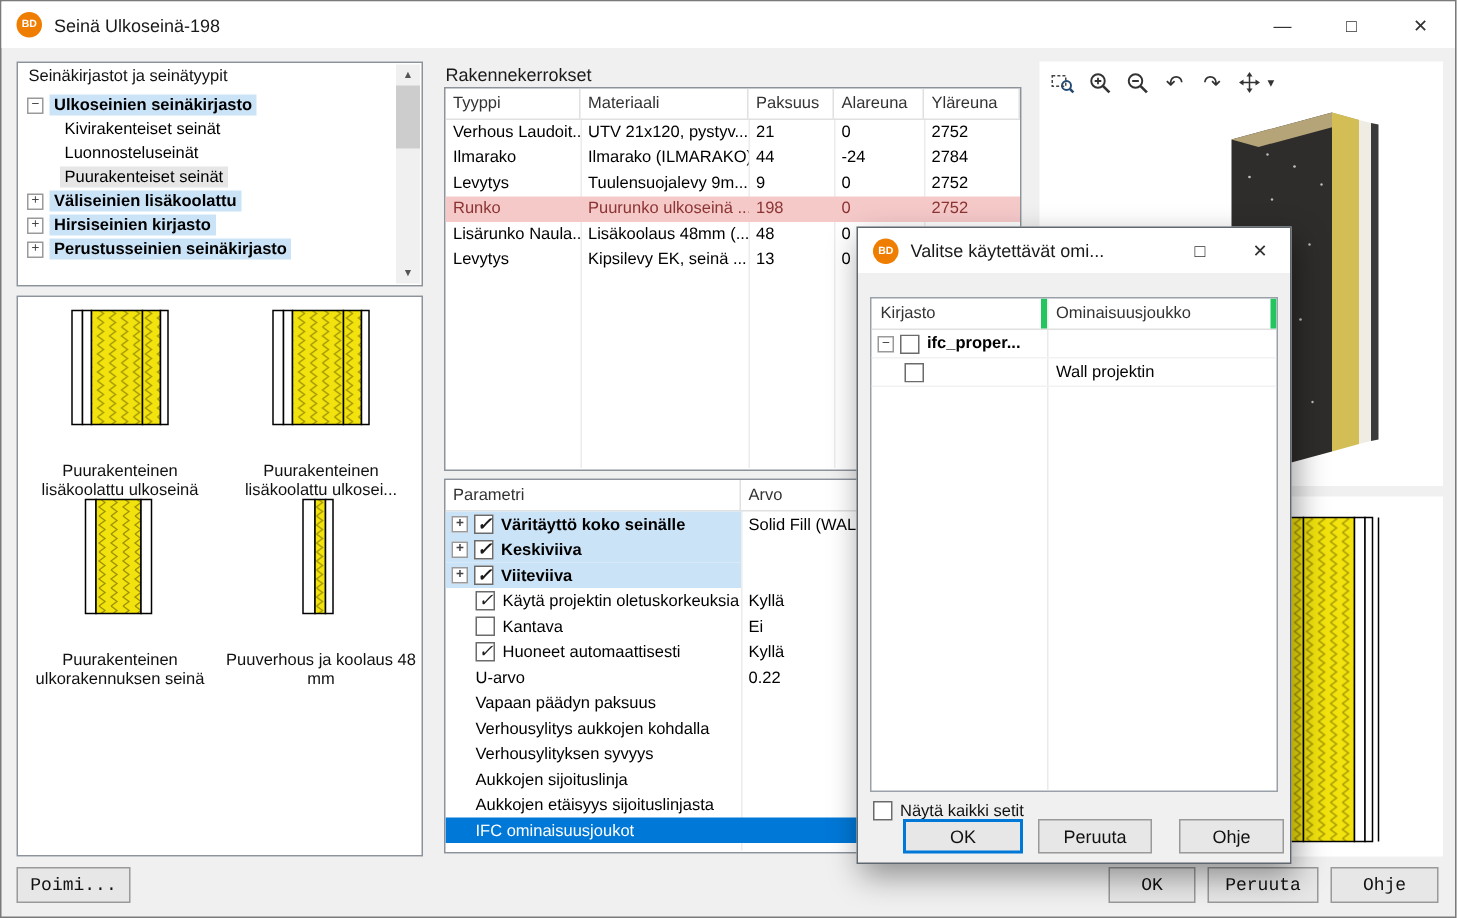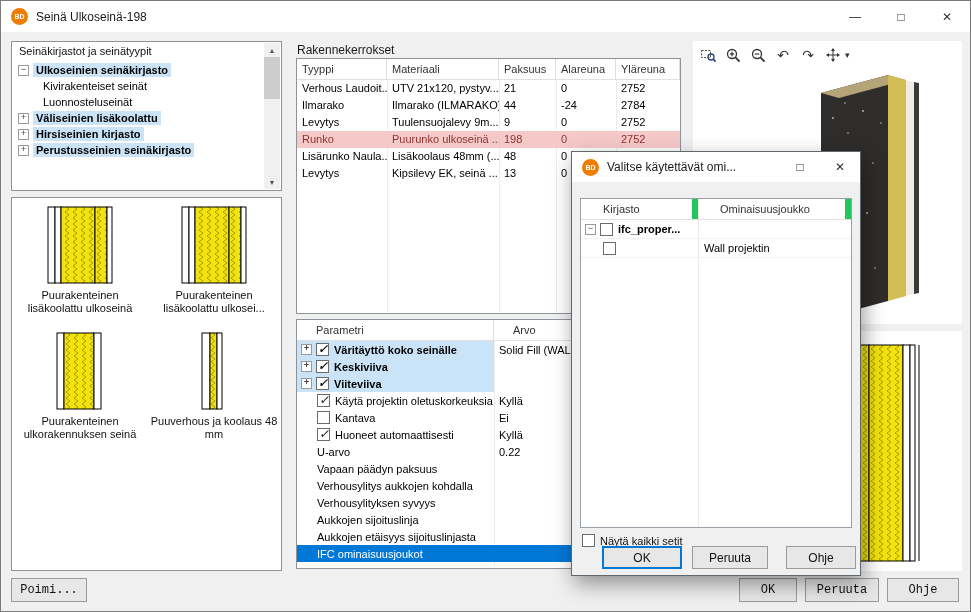--- a/index.html
+++ b/index.html
@@ -25,36 +25,36 @@
   .hl-blue{background:#cbe3f7}
   .sel-gray{background:#e6e6e6}
   .trow.child{padding-left:26px}
   .vscroll{position:absolute;top:1px;right:1px;bottom:1px;width:16px;background:#f0f0f0;display:flex;flex-direction:column;align-items:center}
   .sbtn{height:14px;width:100%;font-size:7px;color:#555;display:flex;align-items:center;justify-content:center}
   .sthumb{width:100%;height:42px;background:#cdcdcd}
   .sbtn.down{margin-top:auto}
   
   .thumbs{left:10px;top:196px;width:271px;height:374px}
   .thumb-cell{position:absolute;width:132px;text-align:center}
-  .caption{font-size:11px;line-height:13px;color:#111;margin-top:1px}
+  .caption{font-size:11px;line-height:13px;color:#111;margin-top:19px}
   
   .layers-title{position:absolute;left:296px;top:42px;font-size:12px;color:#1a1a1a}
   .layers-table{left:295px;top:57px;width:385px;height:256px;overflow:hidden}
   .lhead,.lrow{display:grid;grid-template-columns:90px 112px 57px 60px 1fr;font-size:11px;position:relative;z-index:2}
   .lhead{height:20px;line-height:20px;color:#333;border-bottom:1px solid #e0e0e0}
   .lhead span{padding-left:5px;border-right:1px solid #e0e0e0;overflow:hidden}
   .lrow{height:17px;line-height:17px}
   .lrow span{padding-left:5px;white-space:nowrap;overflow:hidden}
   .lrow.pink{background:#f6c9c9;color:#8b3434}
   .colline{position:absolute;top:20px;bottom:1px;width:1px;background:#ececec;z-index:1}
   
   .params-table{left:295px;top:318px;width:385px;height:250px;overflow:hidden}
   .phead,.prow{display:grid;grid-template-columns:197px 1fr;font-size:11px;position:relative;z-index:2}
   .phead{height:20px;line-height:20px;color:#333;border-bottom:1px solid #e0e0e0}
-  .phead span{padding-left:19px;border-right:1px solid #e0e0e0}
+  .phead span{padding-left:5px;border-right:1px solid #e0e0e0}
   .prow{height:17px;align-items:center}
   .pc1{display:flex;align-items:center;padding-left:4px;height:100%;overflow:hidden;white-space:nowrap}
   .pc2{padding-left:5px;white-space:nowrap;overflow:hidden}
   .pc1 .exp{width:9px;height:9px;border:1px solid #9a9a9a;background:#fff;font-size:9px;line-height:7px;text-align:center;margin-right:4px;color:#444;flex:none;box-sizing:content-box}
   .cb{width:13px;height:13px;border:1px solid #6b6b6b;background:#fff;margin-right:5px;position:relative;flex:none;box-sizing:border-box}
   .cb.checked::after{content:"✓";position:absolute;left:1px;top:-2px;font-size:12px;color:#1a1a1a}
   .prow.group .pc1{background:#cbe3f7;font-weight:bold}
   .prow .pc1.ind{padding-left:20px}
   .prow.sel2{background:#0078d7;color:#fff}
   .prow.sel2 .pc1{color:#fff}
@@ -70,21 +70,21 @@
   .permain{left:804px;top:577px;width:74px}
   .ohjemain{left:886px;top:577px;width:72px}
   
   .modal{position:absolute;left:570px;top:150px;width:290px;height:425px;background:#f0f0f0;border:1px solid #5f676f;box-shadow:3px 8px 20px rgba(0,0,0,.4);z-index:20;box-sizing:border-box}
   .mtitlebar{height:30px;background:#fff;display:flex;align-items:center}
   .mtitle-text{font-size:12px;color:#1a1a1a;margin-left:8px;white-space:nowrap;overflow:hidden}
   .mwc{width:40px;height:30px;display:flex;align-items:center;justify-content:center;font-size:12px;color:#333}
   .mtable{position:absolute;left:8px;top:46px;width:272px;height:330px;background:#fff;border:1px solid #9aa0a8;box-sizing:border-box;overflow:hidden}
   .mhead,.mrow{display:grid;grid-template-columns:117px 1fr;font-size:11px;position:relative;z-index:2}
   .mhead{height:20px;line-height:20px;color:#333;border-bottom:1px solid #e0e0e0}
-  .mhead span{padding-left:22px;border-right:6px solid #22c55e}
+  .mhead span{padding-left:6px;border-right:4px solid #22c55e}
   .mrow{height:18px;align-items:center;border-bottom:1px solid #f2f2f2}
   .mc1{display:flex;align-items:center;padding-left:4px;white-space:nowrap;overflow:hidden}
   .mc2{padding-left:6px;white-space:nowrap;overflow:hidden}
   .mc1 .exp{width:9px;height:9px;border:1px solid #9a9a9a;background:#fff;font-size:9px;line-height:7px;text-align:center;margin-right:4px;color:#444;flex:none;box-sizing:content-box}
   .mline{position:absolute;left:117px;top:0;bottom:0;width:1px;background:#eaeaea;z-index:1}
   .showall{position:absolute;left:10px;top:382px;display:flex;align-items:center;font-size:11px;color:#111}
   .mbtn{position:absolute;top:394px;height:23px;background:#e7e7e7;border:1px solid #9a9a9a;font-size:12px;color:#111;display:flex;align-items:center;justify-content:center;box-sizing:border-box}
   .mbtn.def{border:2px solid #0078d7}
   .mok{left:30px;width:80px}
   .mper{left:120px;width:76px}
@@ -119,20 +119,23 @@
     <div class="tree-body">
       <div class="trow">
         <i class="exp">−</i>
         <span class="tlabel bold hl-blue">Ulkoseinien seinäkirjasto</span>
       </div>
       <div class="trow child">
         <span class="tlabel">Kivirakenteiset seinät</span>
       </div>
       <div class="trow child">
         <span class="tlabel">Luonnosteluseinät</span>
+      </div>
+      <div class="trow child">
+        <span class="tlabel sel-gray">Puurakenteiset seinät</span>
       </div>
       <div class="trow">
         <i class="exp">+</i>
         <span class="tlabel bold hl-blue">Väliseinien lisäkoolattu</span>
       </div>
       <div class="trow">
         <i class="exp">+</i>
         <span class="tlabel bold hl-blue">Hirsiseinien kirjasto</span>
       </div>
       <div class="trow">

